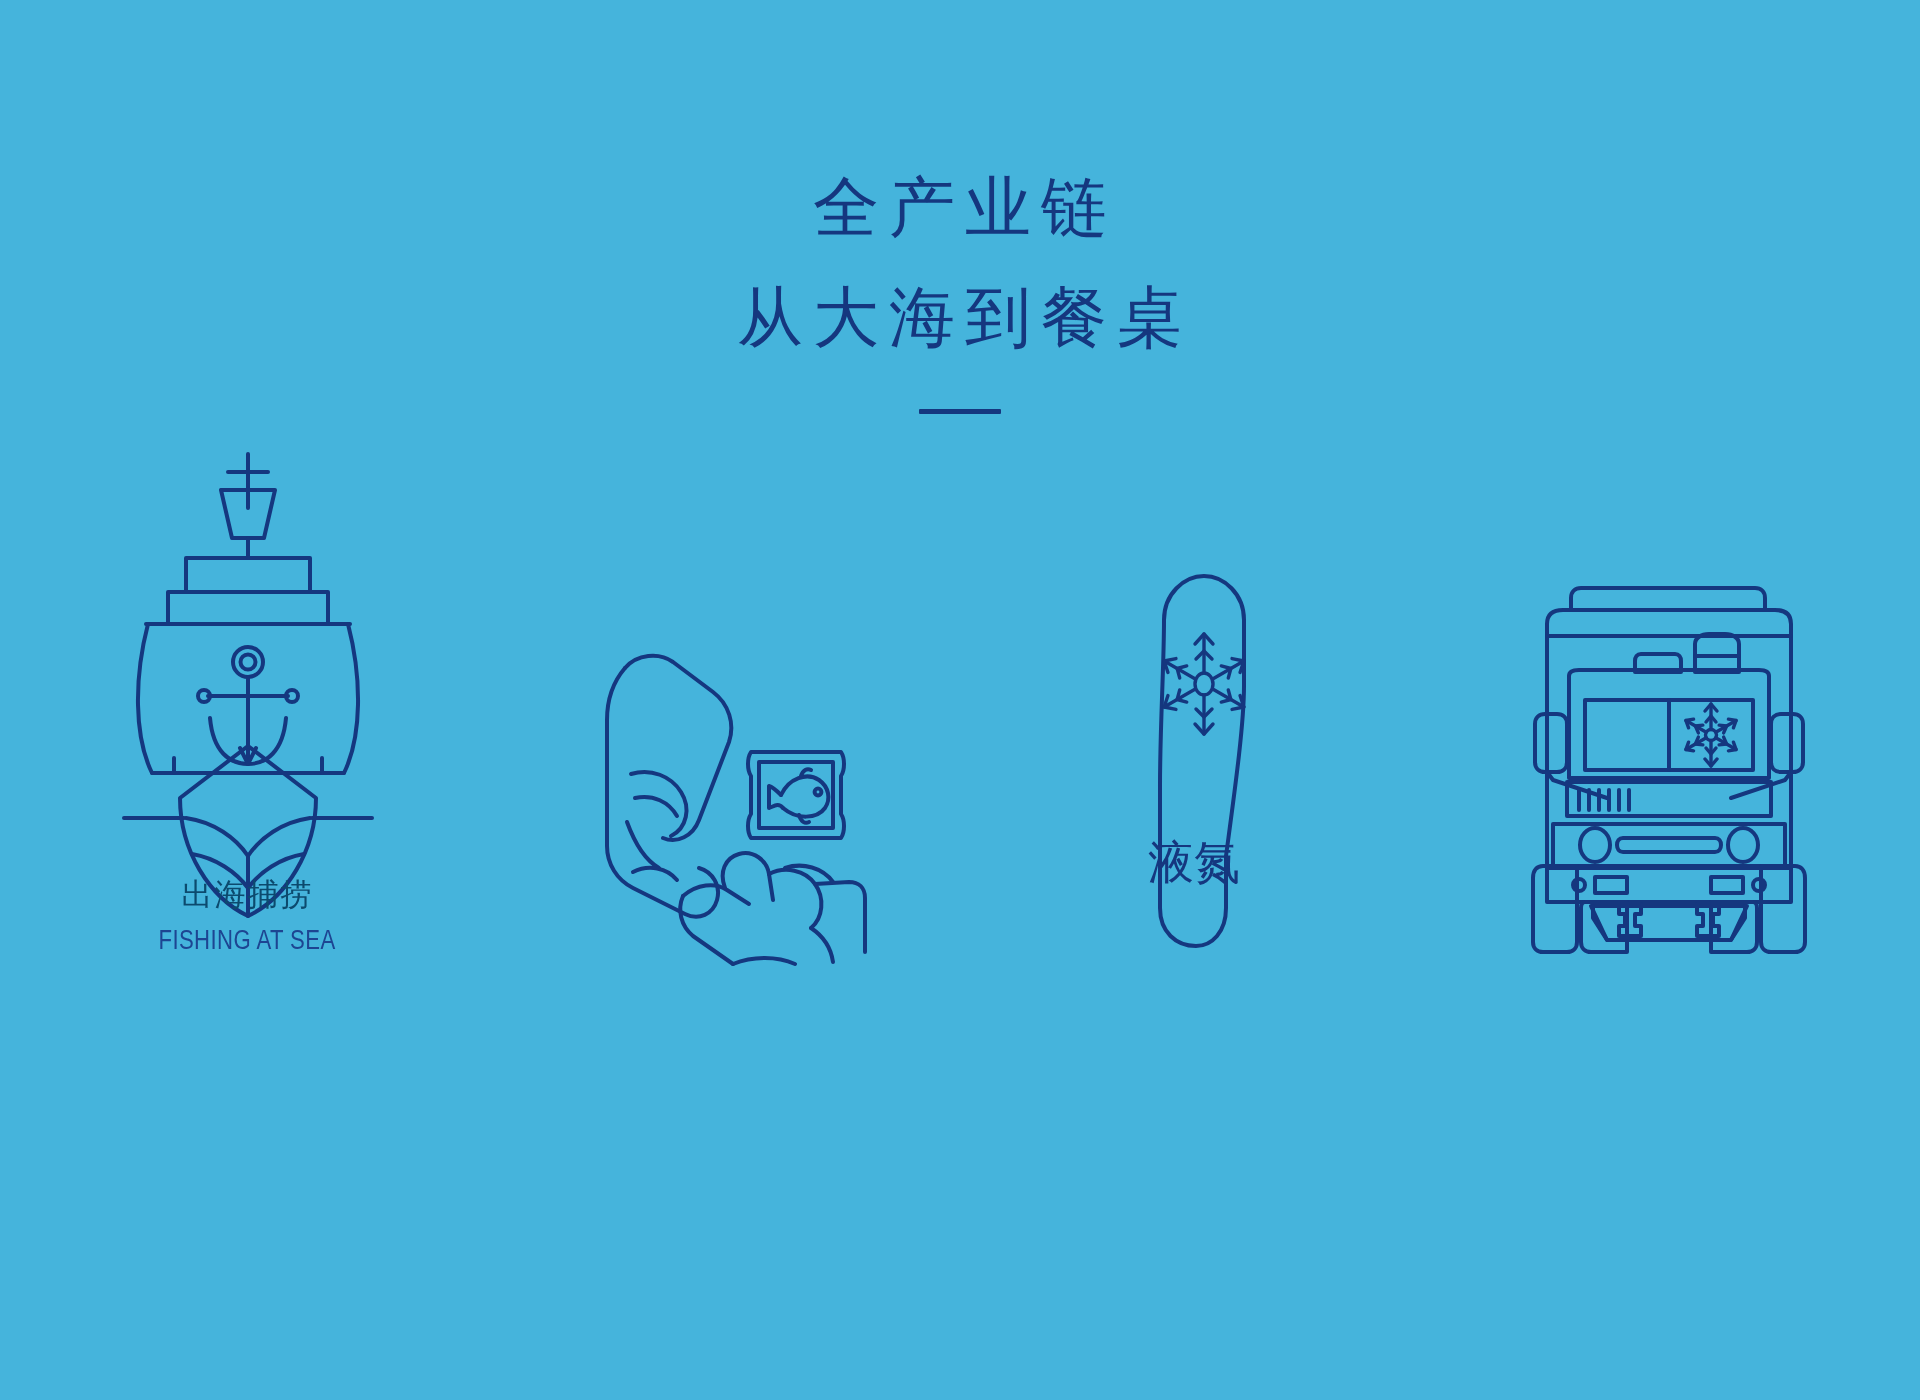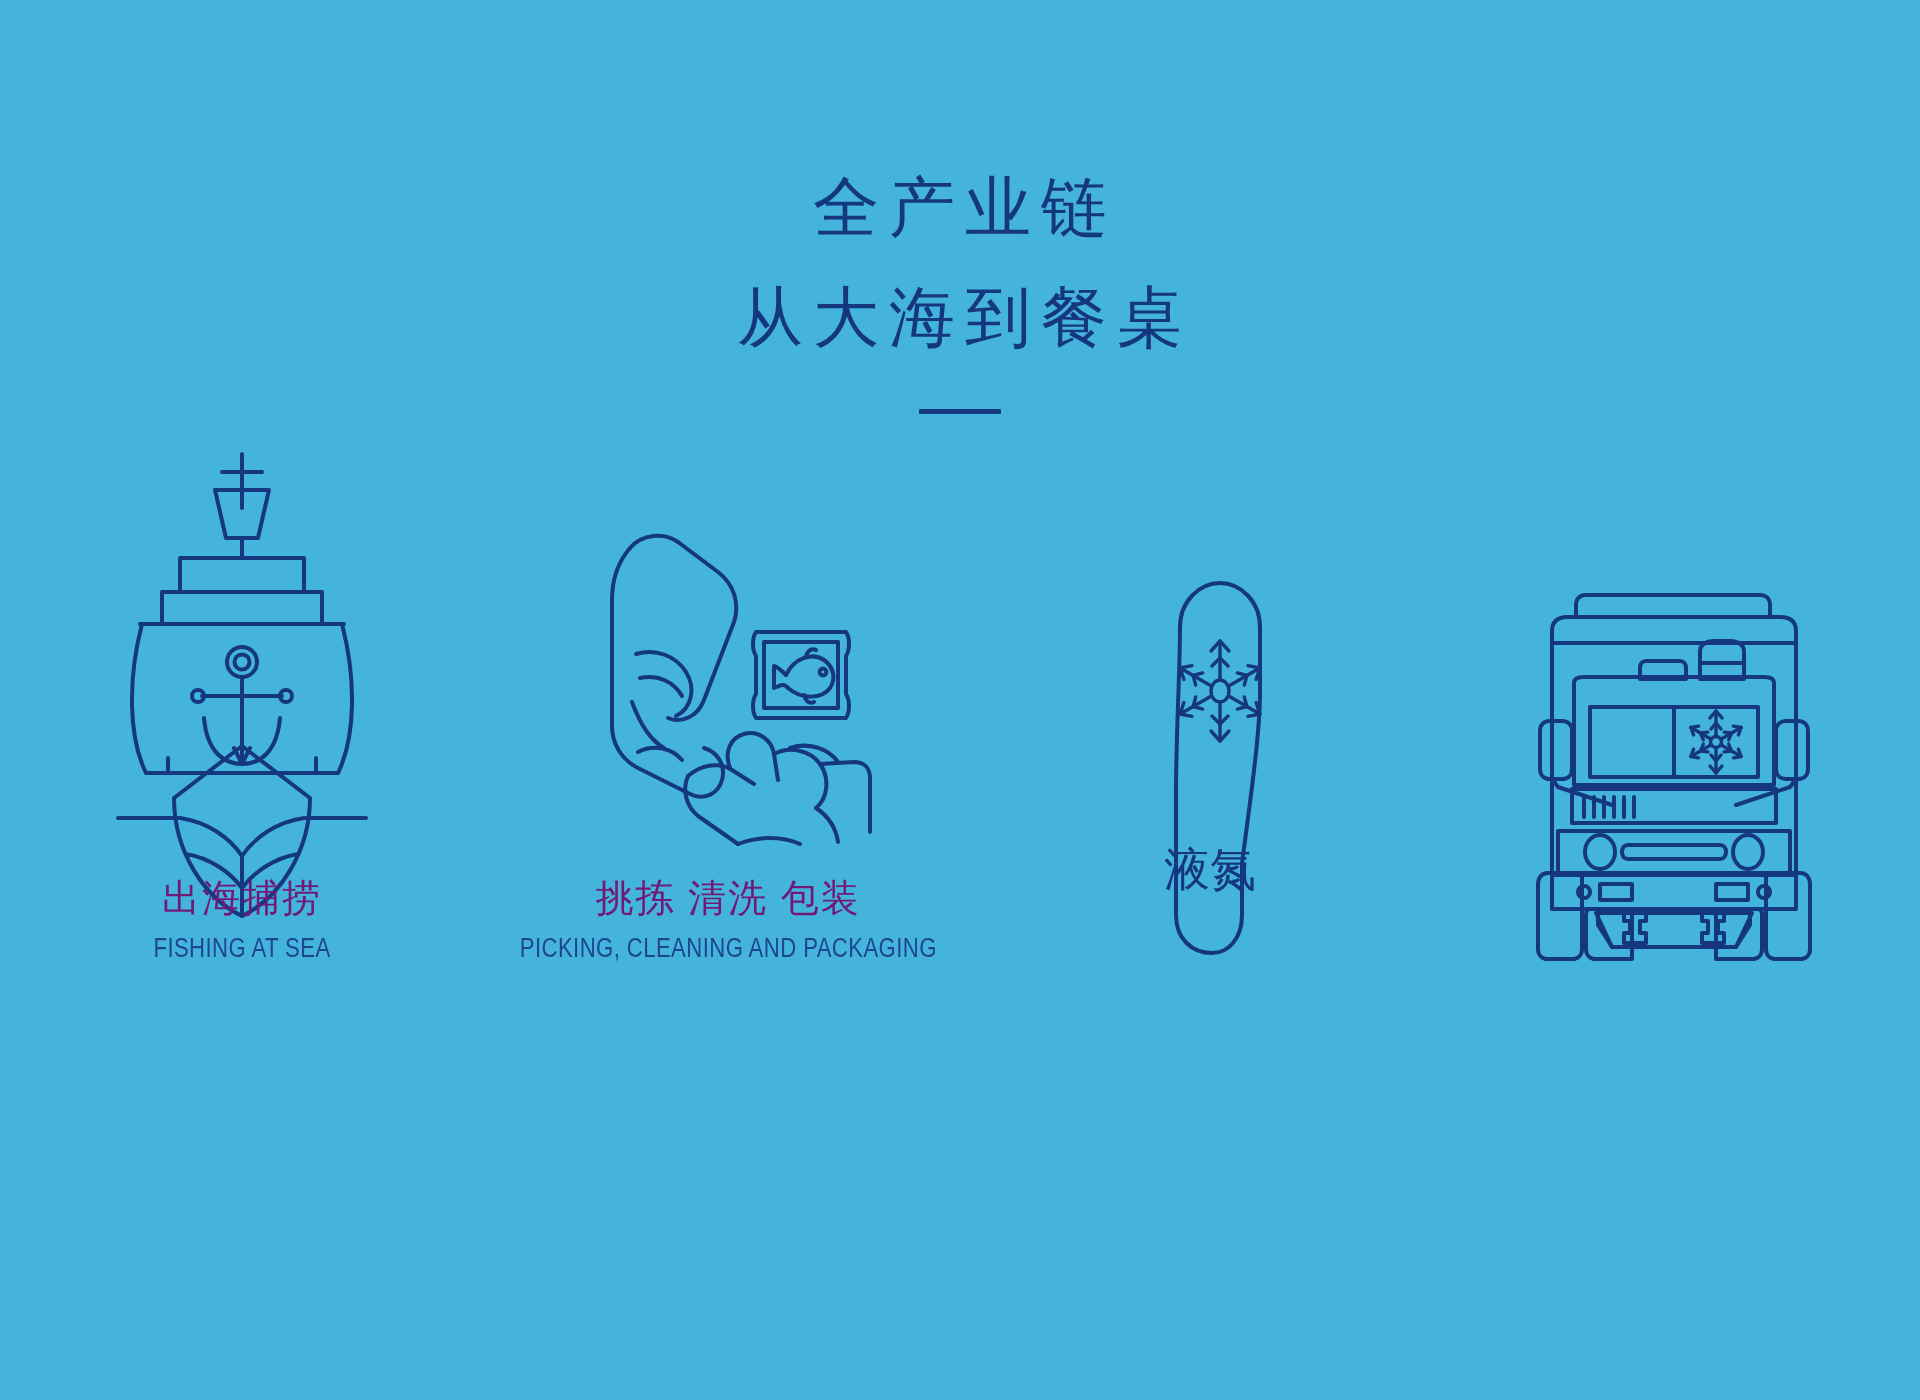--- a/index.html
+++ b/index.html
@@ -88,22 +88,22 @@
     overflow: visible;
   }
 
   .step-labels {
     margin-top: 42px;
     text-align: center;
   }
 
   .label-cn {
     font-family: "Liberation Sans", "DejaVu Sans", sans-serif;
-    color: #701a75;
-    font-size: 38px;
+    color: #0c4a6e;
+    font-size: 31px;
     letter-spacing: 2px;
     line-height: 1.1;
     white-space: nowrap;
   }
 
   .label-en {
     margin-top: 14px;
     font-family: "Liberation Sans", "DejaVu Sans", sans-serif;
     color: #1d4592;
     font-size: 27px;
@@ -221,24 +221,20 @@
             <path d="M110 300 C 104 314, 108 330, 120 340 L160 368"></path>
             <path d="M152 292 C 146 276, 152 262, 166 258 C 180 254, 194 264, 196 278
                      L200 304"></path>
             <path d="M196 278 C 212 270, 232 274, 242 288 C 252 302, 250 322, 238 332"></path>
             <path d="M212 272 C 230 266, 250 272, 260 286"></path>
             <path d="M242 288 L276 286 C 286 286, 292 292, 292 302 L292 356"></path>
             <path d="M238 332 C 250 340, 258 352, 260 366"></path>
             <path d="M160 368 C 180 360, 204 360, 222 368"></path>
           </g>
         </svg>
-      </div>
-      <div class="step-labels">
-        <div class="label-cn">挑拣 清洗 包装</div>
-        <div class="label-en">PICKING, CLEANING AND PACKAGING</div>
       </div>
     </div>
 
     <div class="step">
       <div class="step-icon">
         <svg width="180" height="390" viewBox="0 0 180 390" aria-hidden="true">
           <g class="ico">
 
             <path d="M56 54 C 56 28, 76 10, 96 10 C 116 10, 136 28, 136 54
                      L136 120 C 136 160, 126 230, 118 290

